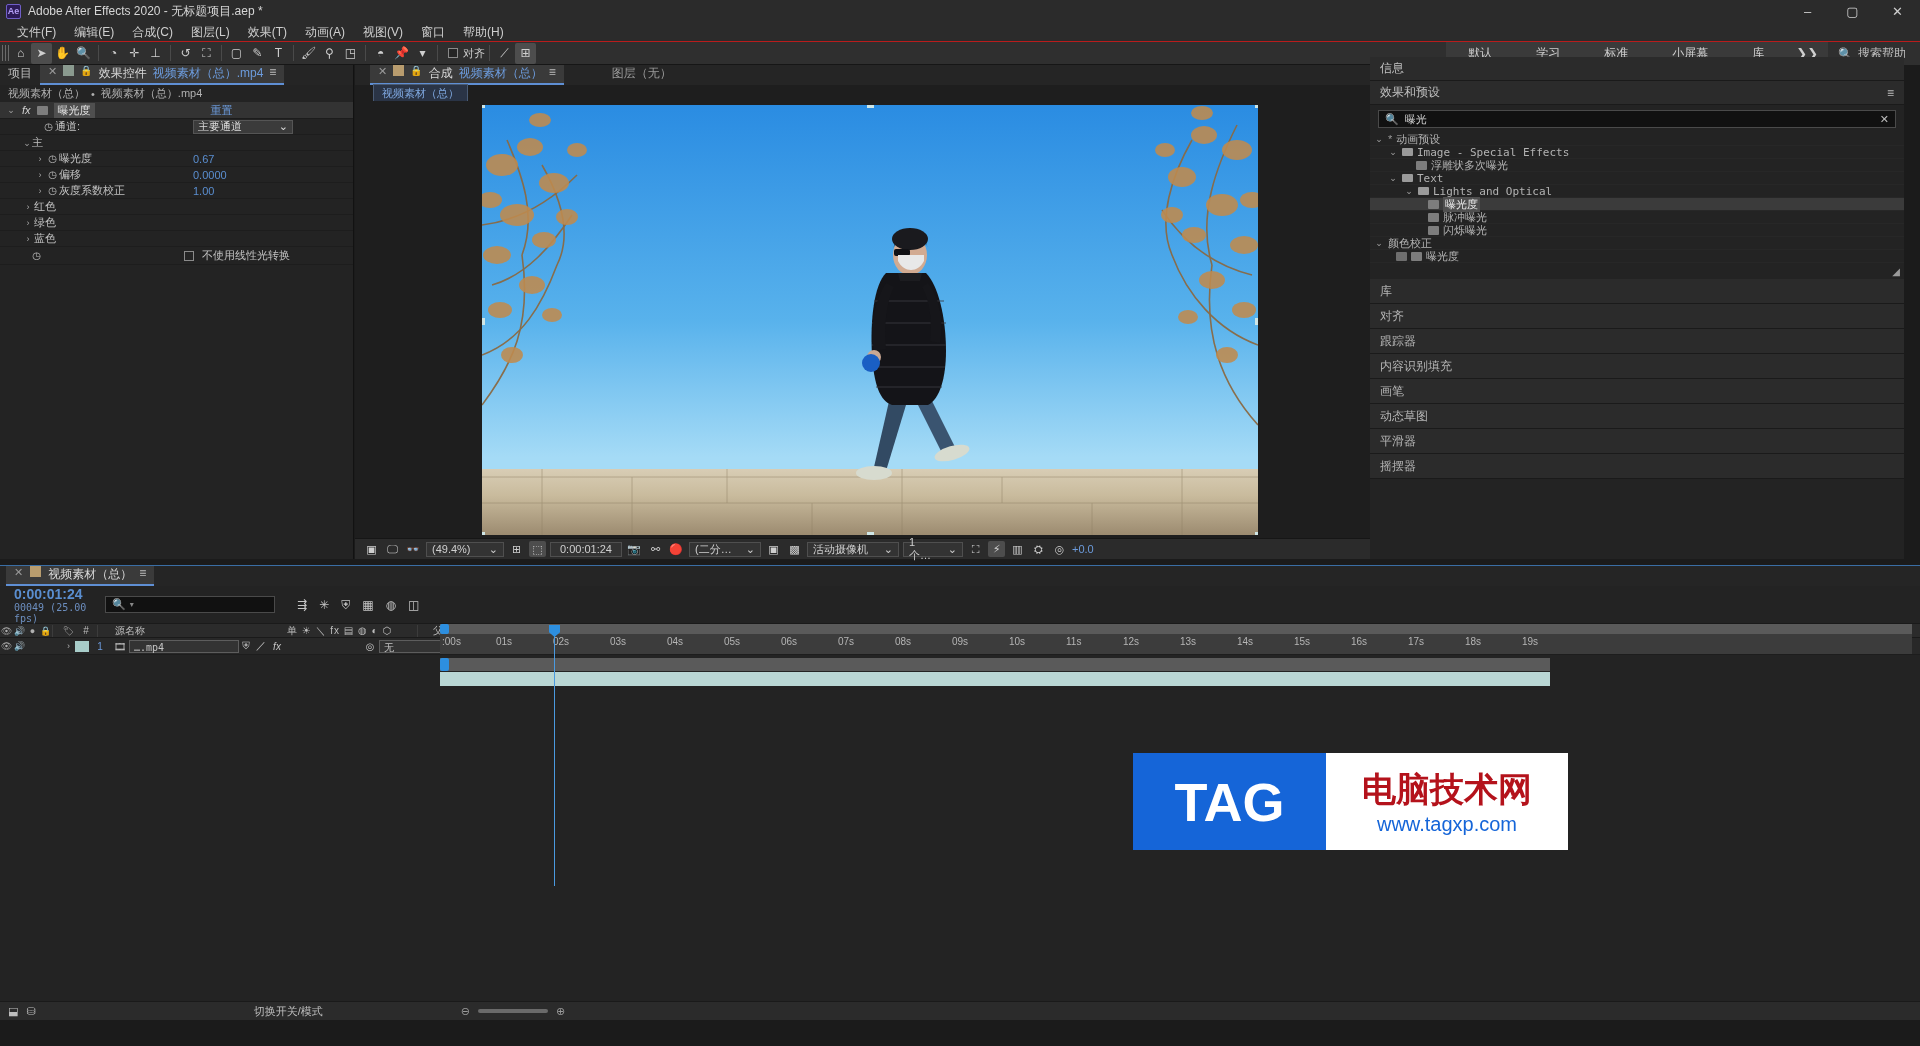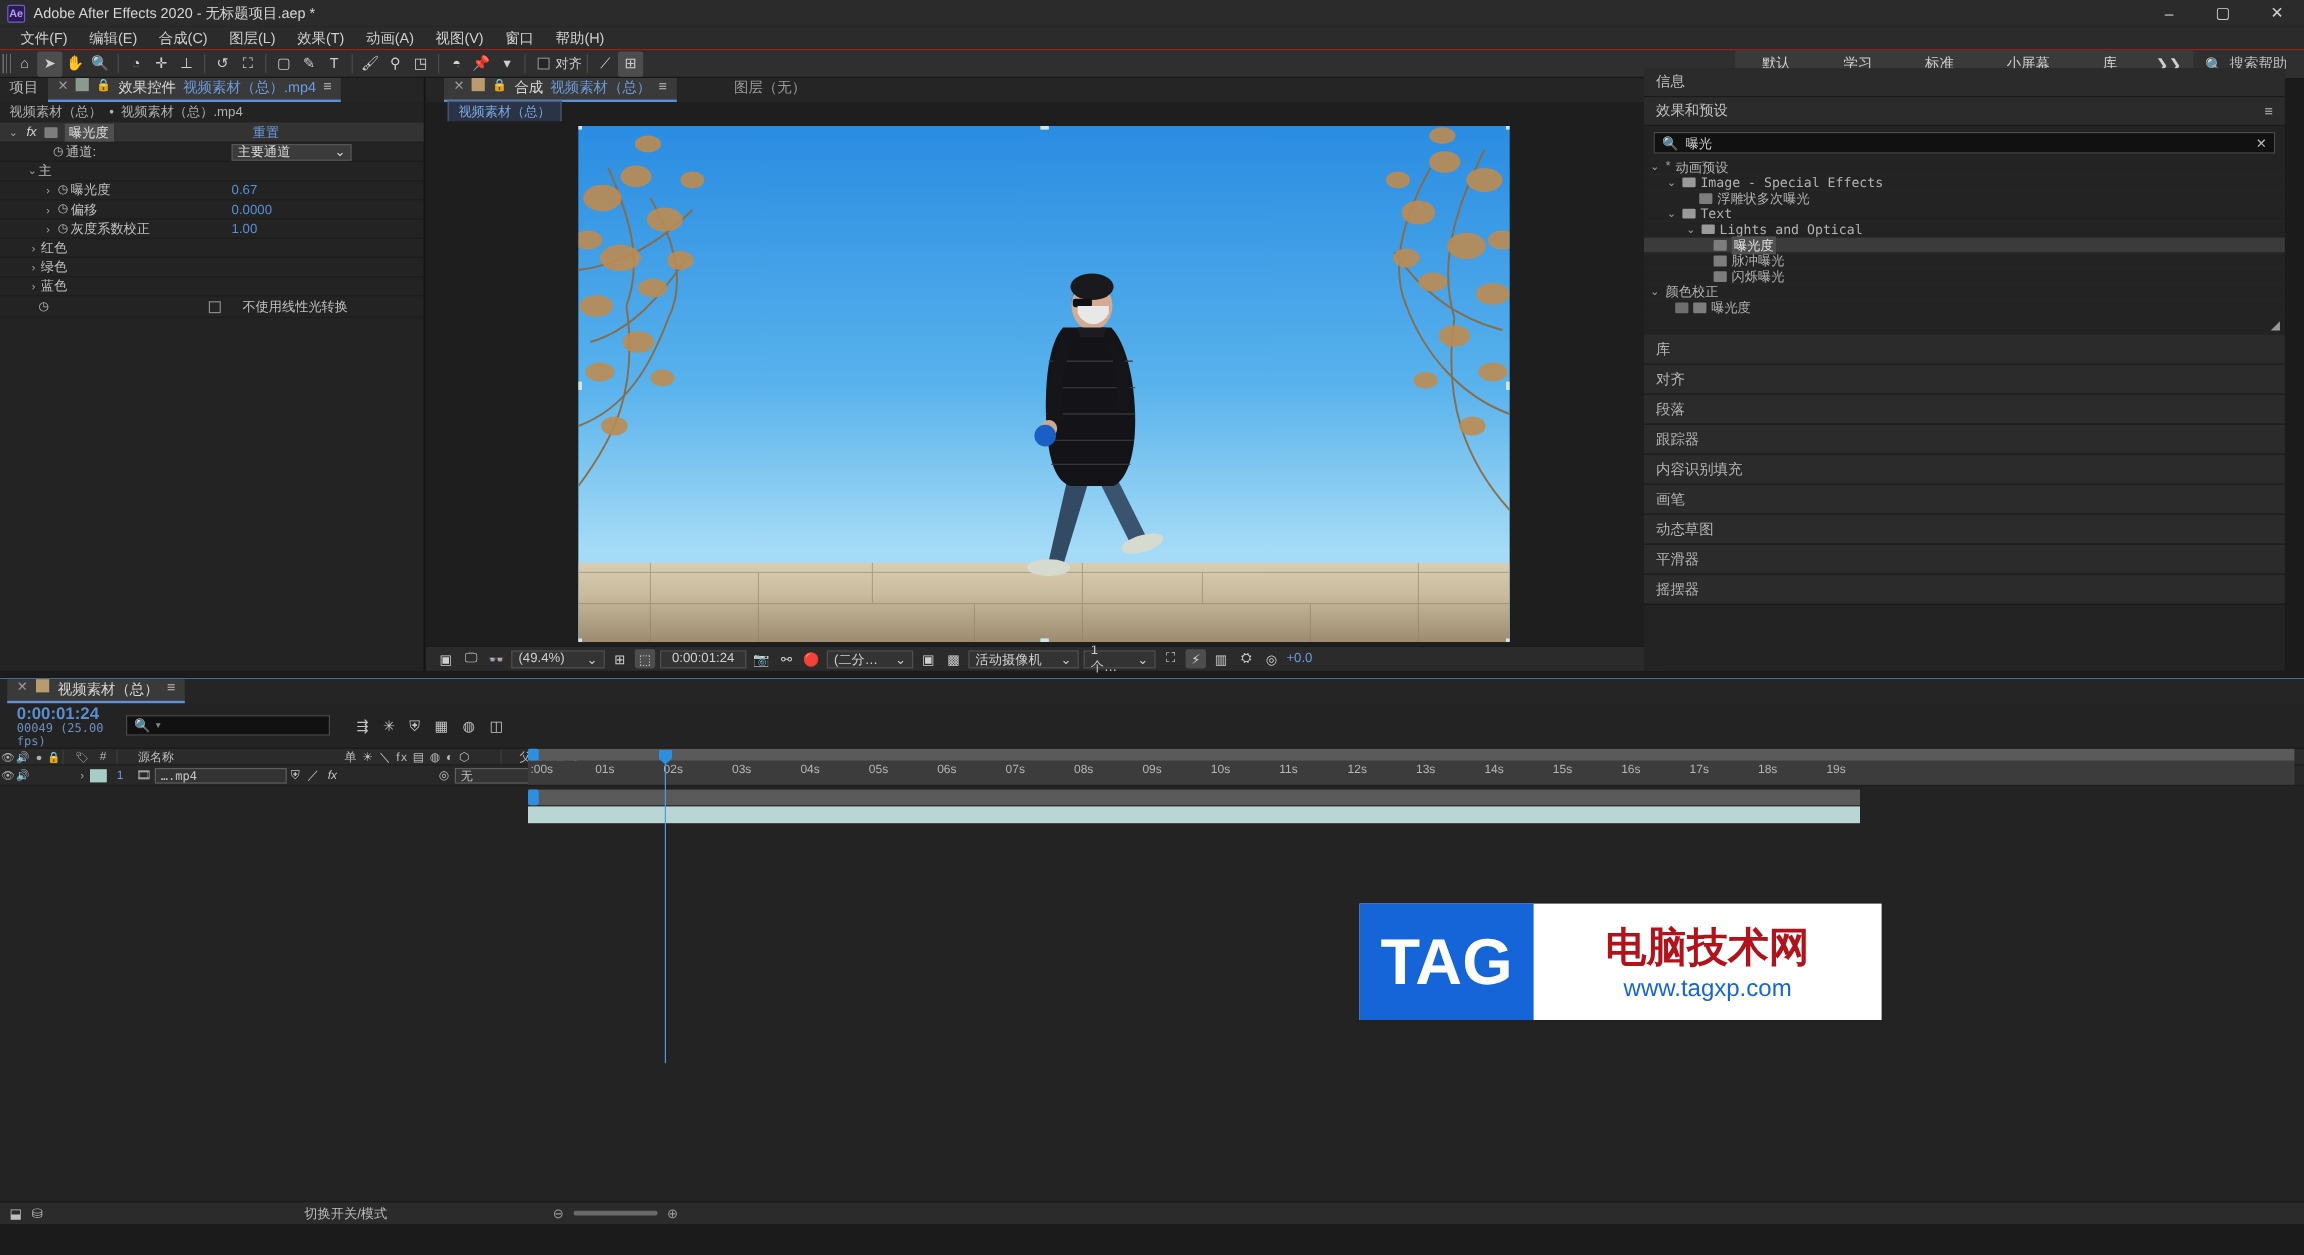--- a/index.html
+++ b/index.html
@@ -132,21 +132,21 @@
   .tick { position:absolute; top:2px; font-size:10px; color:#b5b5b5; }
   .playhead { position:absolute; top:0; width:1px; background:#4a9ae0; }
   .tnail { position:absolute; top:-1px; left:-5px; width:11px; height:12px;
     background:#2d8fe0; clip-path:polygon(0 0,100% 0,100% 60%,50% 100%,0 60%); }
   .clipbar { position:absolute; left:440px; width:1110px; height:14px; background:#b9d6d4; }
   .statusbar { position:absolute; left:0; bottom:0; width:1920px; height:19px;
     background:#2b2b2b; display:flex; align-items:center; gap:8px; padding-left:8px;
     font-size:11px; color:#bdbdbd; border-top:1px solid #1a1a1a; }
   .tagbox { position:absolute; left:1133px; top:752px; width:435px; height:97px;
      display:flex; align-items:center; background:#fff; }
-  .tagblue { width:145px; height:97px; background:#1565d8; color:#fff; font-weight:bold;
+  .tagblue { width:193px; height:97px; background:#1565d8; color:#fff; font-weight:bold;
      font-size:54px; display:flex; align-items:center; justify-content:center;
      font-family:"Liberation Sans",sans-serif; }
   .tagtxt { flex:1; display:flex; flex-direction:column; align-items:center;
      justify-content:center; }
   .tagtxt .t1 { color:#b4121b; font-size:34px; font-weight:bold; }
   .tagtxt .t2 { color:#1565d8; font-size:20px; }
 </style>
 </head>
 <body>
 
@@ -321,21 +321,21 @@
         <span style="width:22px"></span>
         <span class="arrow">›</span>
         <span class="lbl dim">蓝色</span>
       </div>
     </div>
 
     <div class="row" style="height:18px">
       <div class="rowin">
         <span style="width:30px"></span>
         <span class="stopw">◷</span>
-        <span style="position:absolute;left:174px;display:flex;align-items:center;gap:18px">
+        <span style="position:absolute;left:184px;display:flex;align-items:center;gap:8px">
           <span class="chk"></span>
           <span class="lbl">不使用线性光转换</span>
         </span>
       </div>
     </div>
   </div>
 
   <div class="center">
     <div class="comp-tabbar">
       <div class="ptab active" style="gap:6px;margin-left:15px">
@@ -583,23 +583,20 @@
     </div>
 
     <div>
       <div class="rlist-item">
         <span>库</span>
         </div>
       <div class="rlist-item">
         <span>对齐</span>
         </div>
       <div class="rlist-item">
-        <span>段落</span>
-        </div>
-      <div class="rlist-item">
         <span>跟踪器</span>
         </div>
       <div class="rlist-item">
         <span>内容识别填充</span>
         </div>
       <div class="rlist-item">
         <span>画笔</span>
         </div>
       <div class="rlist-item">
         <span>动态草图</span>

